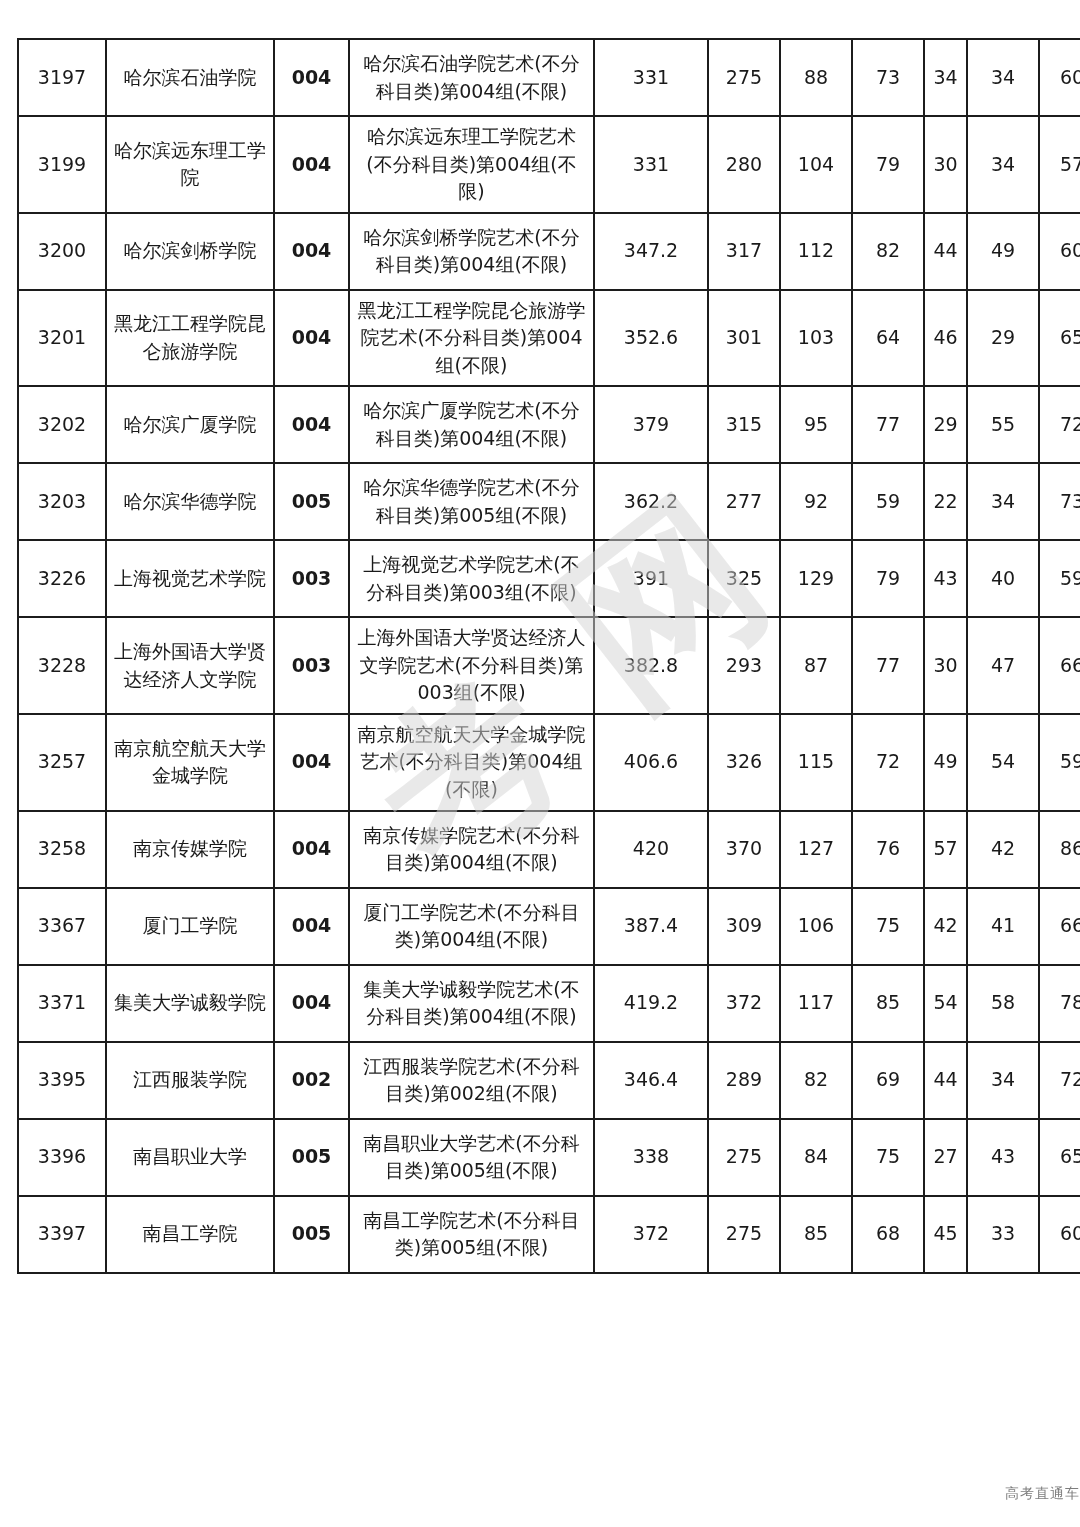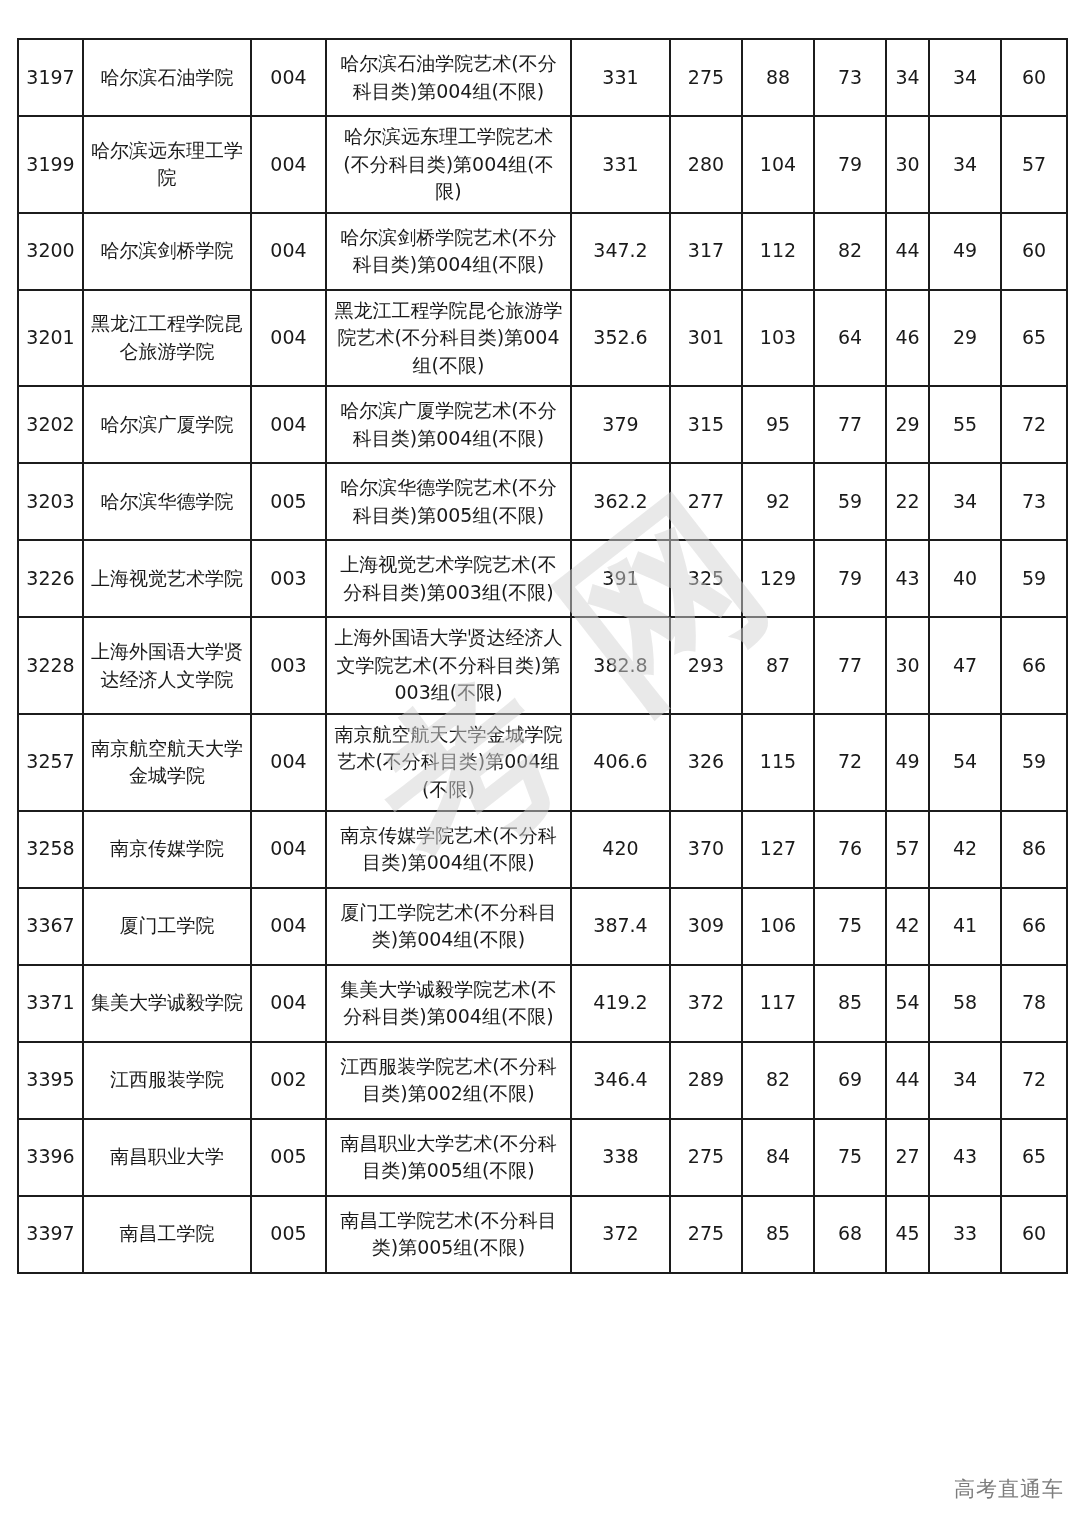--- a/index.html
+++ b/index.html
@@ -43,23 +43,23 @@
     transform: rotate(-38deg);
     transform-origin: 50% 50%;
     white-space: nowrap;
     line-height: 1;
   }
   .wm-g1 { left: 200px; top: 20px;  font-size: 185px; }
   .wm-g2 { left: 10px;  top: 195px; font-size: 175px; }
 
   .wm-corner {
     position: absolute;
-    right: 16px;
+    right: 0;
     bottom: 24px;
-    font-size: 21px;
+    font-size: 14px;
     letter-spacing: 1px;
     color: #7d7d7d;
     z-index: 4;
     font-family: Liberation Serif, serif;
     pointer-events: none;
   }
 
   
   .table-wrap {
     position: absolute;
@@ -79,25 +79,25 @@
     text-align: center;
     vertical-align: middle;
     padding: 6px 4px;
     font-size: 19px;
     line-height: 1.45;
     font-family: "DejaVu Sans", "Liberation Sans", sans-serif;
     background: transparent;
     height: 77px;
     box-sizing: border-box;
   }
-  td.c-code   { width: 65px;  font-size: 20px; }
+  td.c-code   { width: 88px;  font-size: 20px; }
   td.c-school { width: 168px; }
-  td.c-group  { width: 75px;  font-size: 20px; }
+  td.c-group  { width: 75px;  font-size: 20px; font-weight: bold; }
   td.c-major  { width: 245px; }
-  td.c-s1     { width: 99px;  font-size: 20px; }
+  td.c-s1     { width: 114px;  font-size: 20px; }
   td.c-s2     { width: 72px;  font-size: 20px; border-radius: 17px; }
   td.c-s3     { width: 72px;  font-size: 20px; margin-left: 20px; }
   td.c-s4     { width: 72px;  font-size: 20px; }
   td.c-s5     { width: 43px;  font-size: 20px; }
   td.c-s6     { width: 72px;  font-size: 20px; }
   td.c-s7     { width: 66px;  font-size: 20px; }
 </style>
 </head>
 <body>
 

